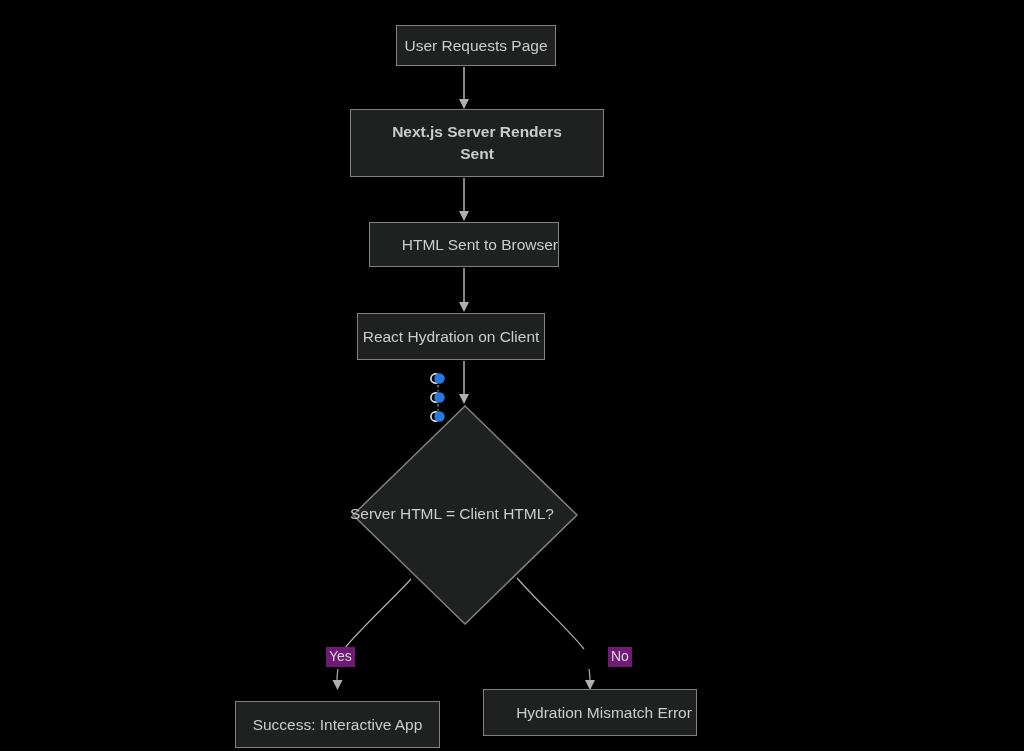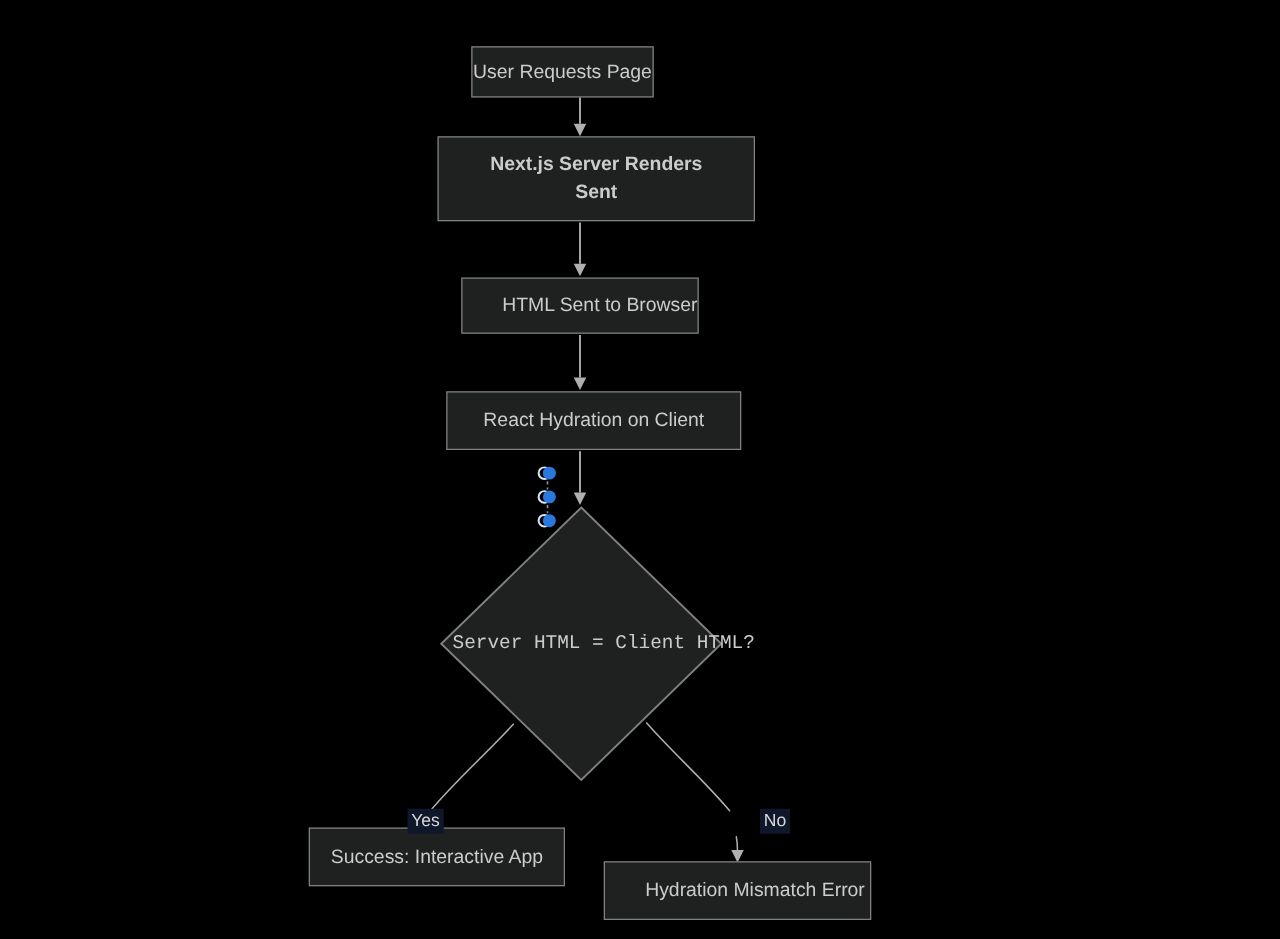--- a/index.html
+++ b/index.html
@@ -12,21 +12,21 @@
     position:absolute;box-sizing:border-box;
     background:#1f2020;border:1.5px solid #818181;color:#cccccc;
     display:flex;flex-direction:column;align-items:center;justify-content:center;
     font-size:15.5px;line-height:1.4;text-align:center;white-space:nowrap;
   }
   .diamond-label{
     position:absolute;color:#cccccc;font-size:15.5px;text-align:center;
     white-space:nowrap;
   }
   .edge-label{
-    position:absolute;background:#0f172a;color:#d9d9d9;
+    position:absolute;background:#701a75;color:#d9d9d9;
     font-size:14px;line-height:1.25;padding:1px 3px;
   }
 </style>
 </head>
 <body>
 
 <div class="canvas">
 
   <svg class="layer" width="1024" height="751" viewBox="0 0 1024 751">
 
@@ -62,40 +62,40 @@
     <g>
       <circle cx="435.5" cy="397.5" r="4.6" fill="none" stroke="#dde6ee" stroke-width="1.6"></circle>
       <circle cx="439.5" cy="397.5" r="5.2" fill="#2878dd"></circle>
     </g>
     <g>
       <circle cx="435.5" cy="416.5" r="4.6" fill="none" stroke="#dde6ee" stroke-width="1.6"></circle>
       <circle cx="439.5" cy="416.5" r="5.2" fill="#2878dd"></circle>
     </g>
   </svg>
 
-  <div class="node" style="left:377px;top:25px;width:146px;height:41px;margin-top:12px;">
+  <div class="node" style="left:396px;top:25px;width:160px;height:41px;">
     <span>User Requests Page</span>
   </div>
 
   <div class="node" style="left:350px;top:109px;width:254px;height:68px;font-weight:bold;">
     <span>Next.js Server Renders</span>
     <span>Sent</span>
   </div>
 
   <div class="node" style="left:369px;top:222px;width:190px;height:45px;align-items:flex-end;">
     <span>HTML Sent to Browser</span>
   </div>
 
-  <div class="node" style="left:357px;top:313px;width:236px;height:47px;">
+  <div class="node" style="left:357px;top:313px;width:188px;height:47px;">
     <span>React Hydration on Client</span>
   </div>
 
-  <div class="diamond-label" style="left:362px;top:505px;width:224px;font-family:Liberation Mono, monospace;">Server HTML = Client HTML?</div>
+  <div class="diamond-label" style="left:340px;top:505px;width:224px;">Server HTML = Client HTML?</div>
 
-  <div class="node" style="left:235px;top:662px;width:205px;height:47px;margin-left:12px;">
+  <div class="node" style="left:235px;top:701px;width:205px;height:47px;">
     <span>Success: Interactive App</span>
   </div>
 
   <div class="node" style="left:483px;top:689px;width:214px;height:47px;padding-left:28px;">
     <span>Hydration Mismatch Error</span>
   </div>
 
   <div class="edge-label" style="left:326px;top:647px;">Yes</div>
   <div class="edge-label" style="left:608px;top:647px;">No</div>
 

